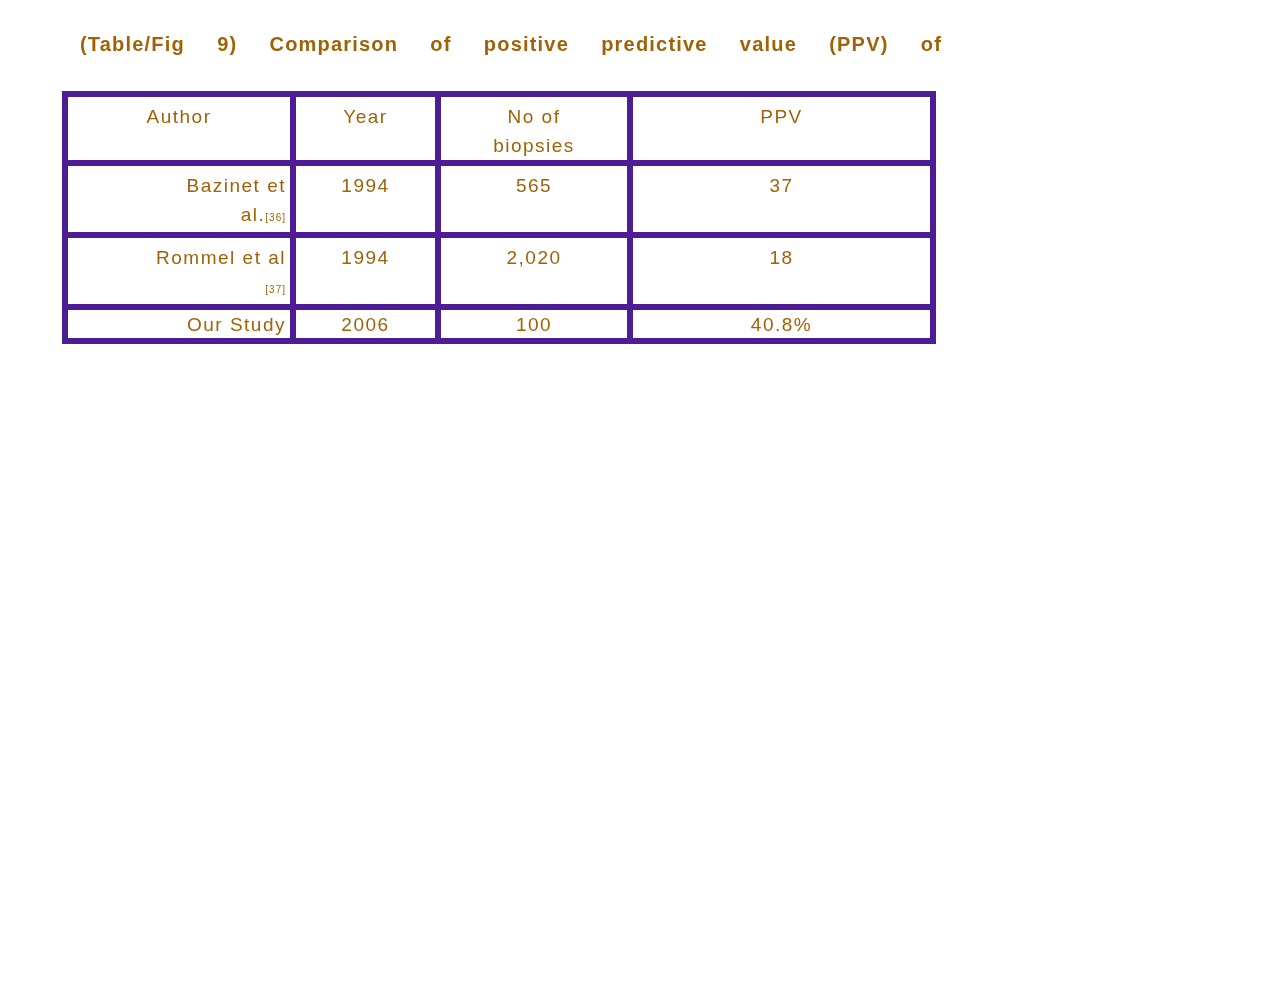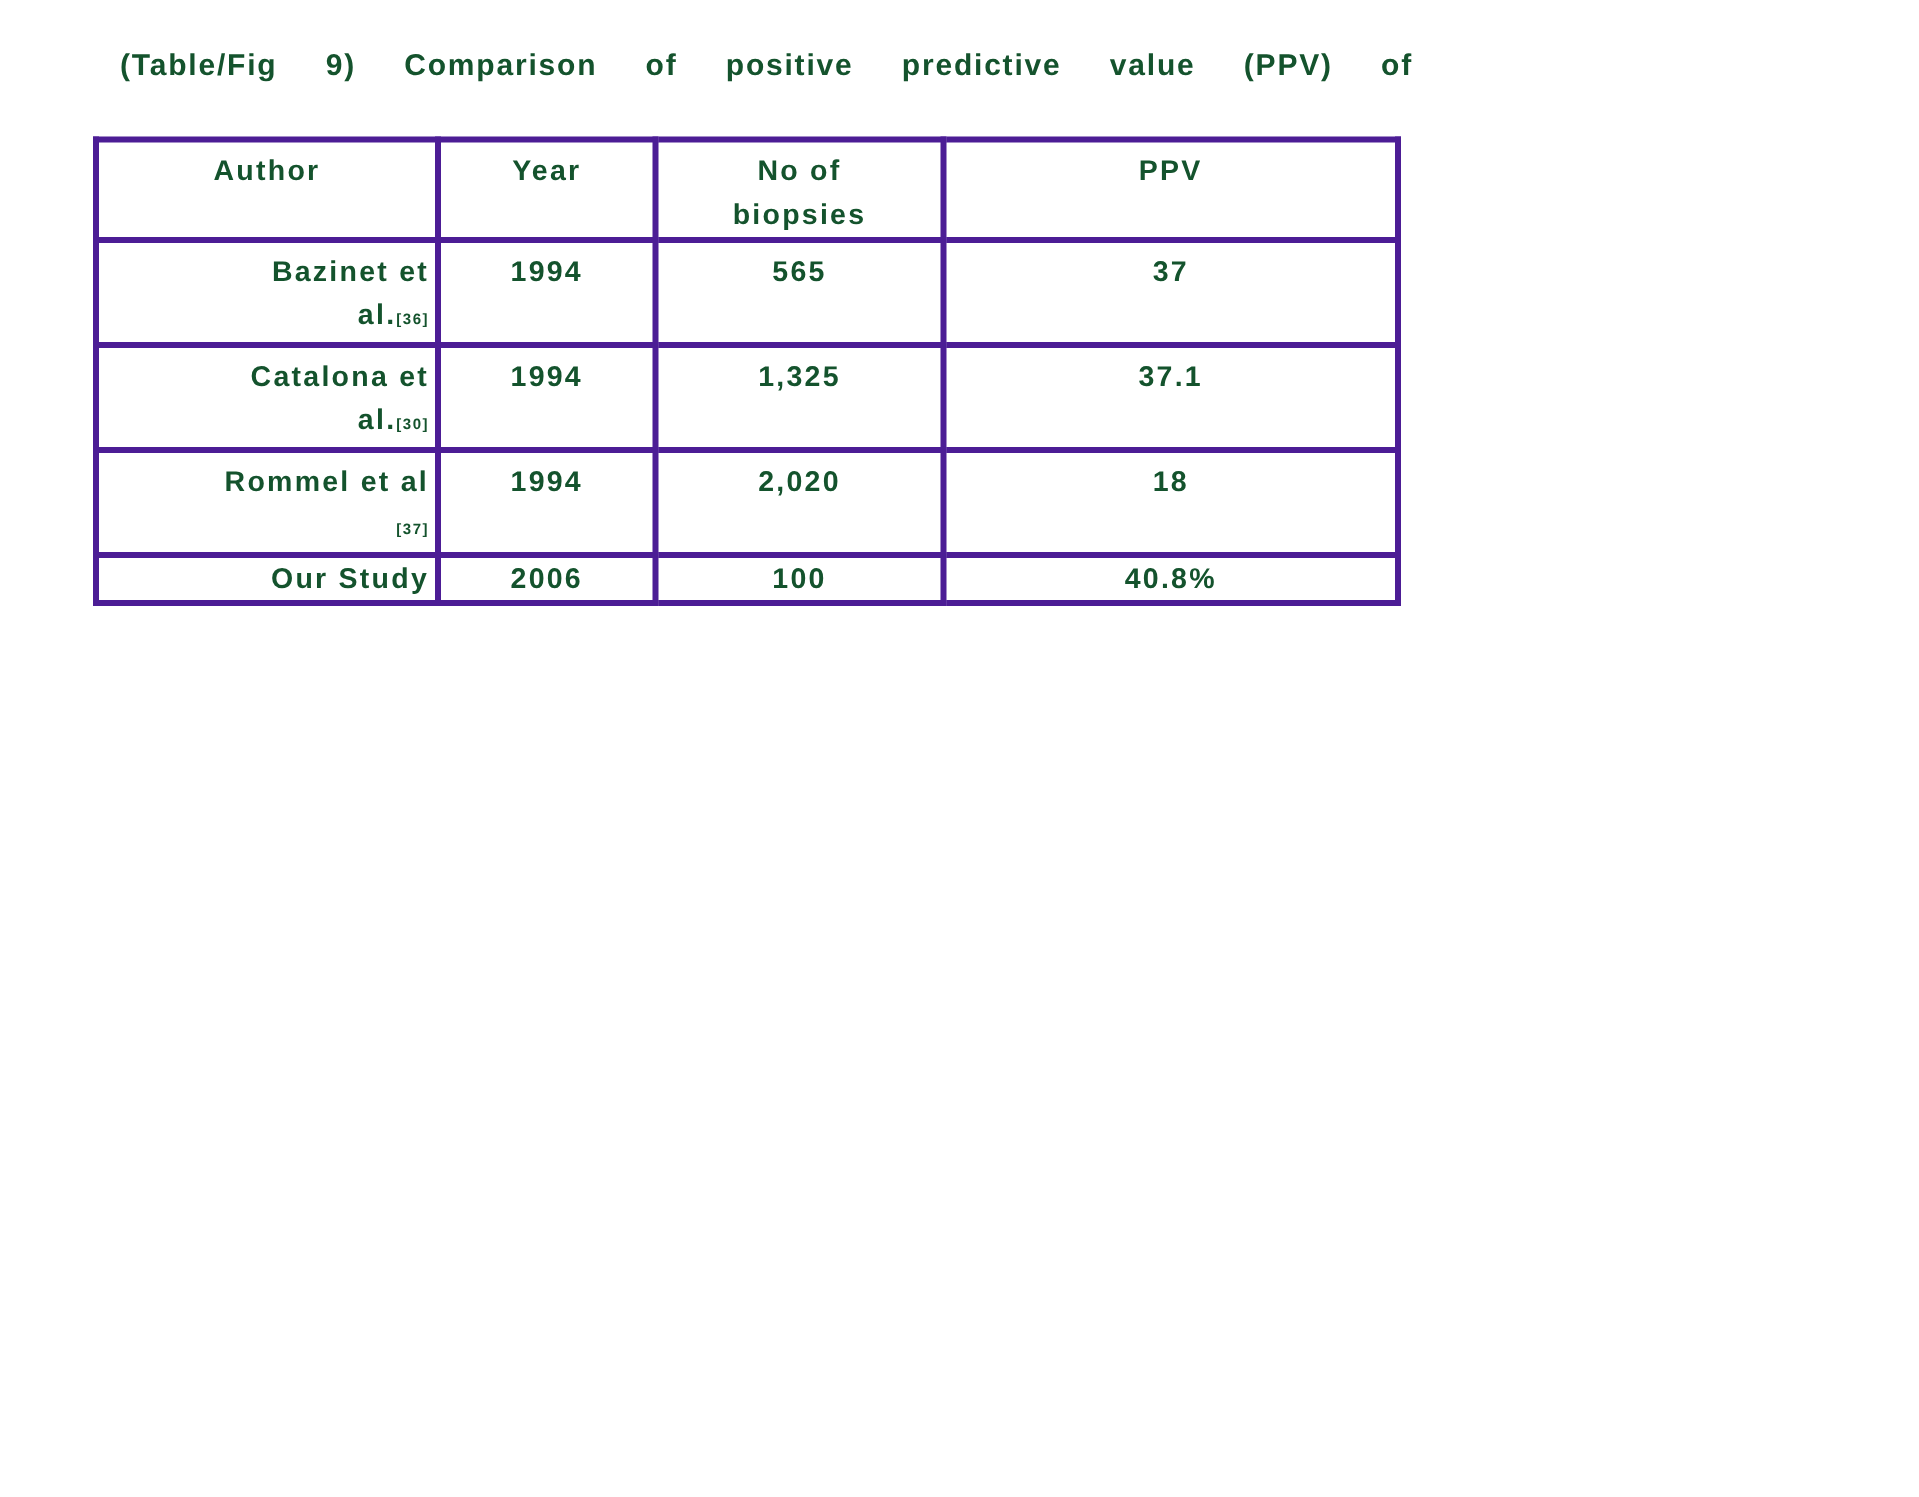--- a/index.html
+++ b/index.html
@@ -6,21 +6,21 @@
     margin: 0;
     padding: 0;
     background: #ffffff;
   }
   .page {
     position: relative;
     width: 1279px;
     height: 998px;
     background: #ffffff;
     font-family: "Liberation Sans", "DejaVu Sans", sans-serif;
-    color: #14532d;
+    color: #a16207;
     overflow: hidden;
   }
   .title-block {
     position: absolute;
     left: 80px;
     top: 30px;
     width: 862px;
     font-weight: bold;
     font-size: 20px;
     letter-spacing: 1.2px;
@@ -37,23 +37,23 @@
     position: absolute;
     left: 62px;
     top: 91px;
     width: 868px;
     border-collapse: collapse;
     table-layout: fixed;
     border: 4px solid #000000;
   }
   table.comparison th,
   table.comparison td {
-    border: 4px solid #4c1d95;
+    border: 6px solid #4c1d95;
     vertical-align: top;
-    font-weight: bold;
+    font-weight: normal;
     font-size: 19px;
     letter-spacing: 1.5px;
     padding: 5px 4px 0 4px;
     line-height: 29px;
     overflow: hidden;
   }
   tr.header-row { height: 60px; }
   tr.data-row { height: 65px; }
   tr.data-row-short { height: 57px; }
   tr.data-row-last { height: 31px; margin-top: 36px; }
@@ -107,29 +107,20 @@
     <tbody>
       <tr class="data-row">
         <td class="author-cell">
           <span>Bazinet et</span><br>
           <span>al.</span><span class="cite">[36]</span>
         </td>
         <td class="year-cell">1994</td>
         <td class="biopsies-cell">565</td>
         <td class="ppv-cell">37</td>
       </tr>
-      <tr class="data-row">
-        <td class="author-cell">
-          <span>Catalona et</span><br>
-          <span>al.</span><span class="cite">[30]</span>
-        </td>
-        <td class="year-cell">1994</td>
-        <td class="biopsies-cell">1,325</td>
-        <td class="ppv-cell">37.1</td>
-      </tr>
       <tr class="data-row-short">
         <td class="author-cell">
           <span>Rommel et al</span><br>
           <span class="cite">[37]</span>
         </td>
         <td class="year-cell">1994</td>
         <td class="biopsies-cell">2,020</td>
         <td class="ppv-cell">18</td>
       </tr>
       <tr class="data-row-last">

